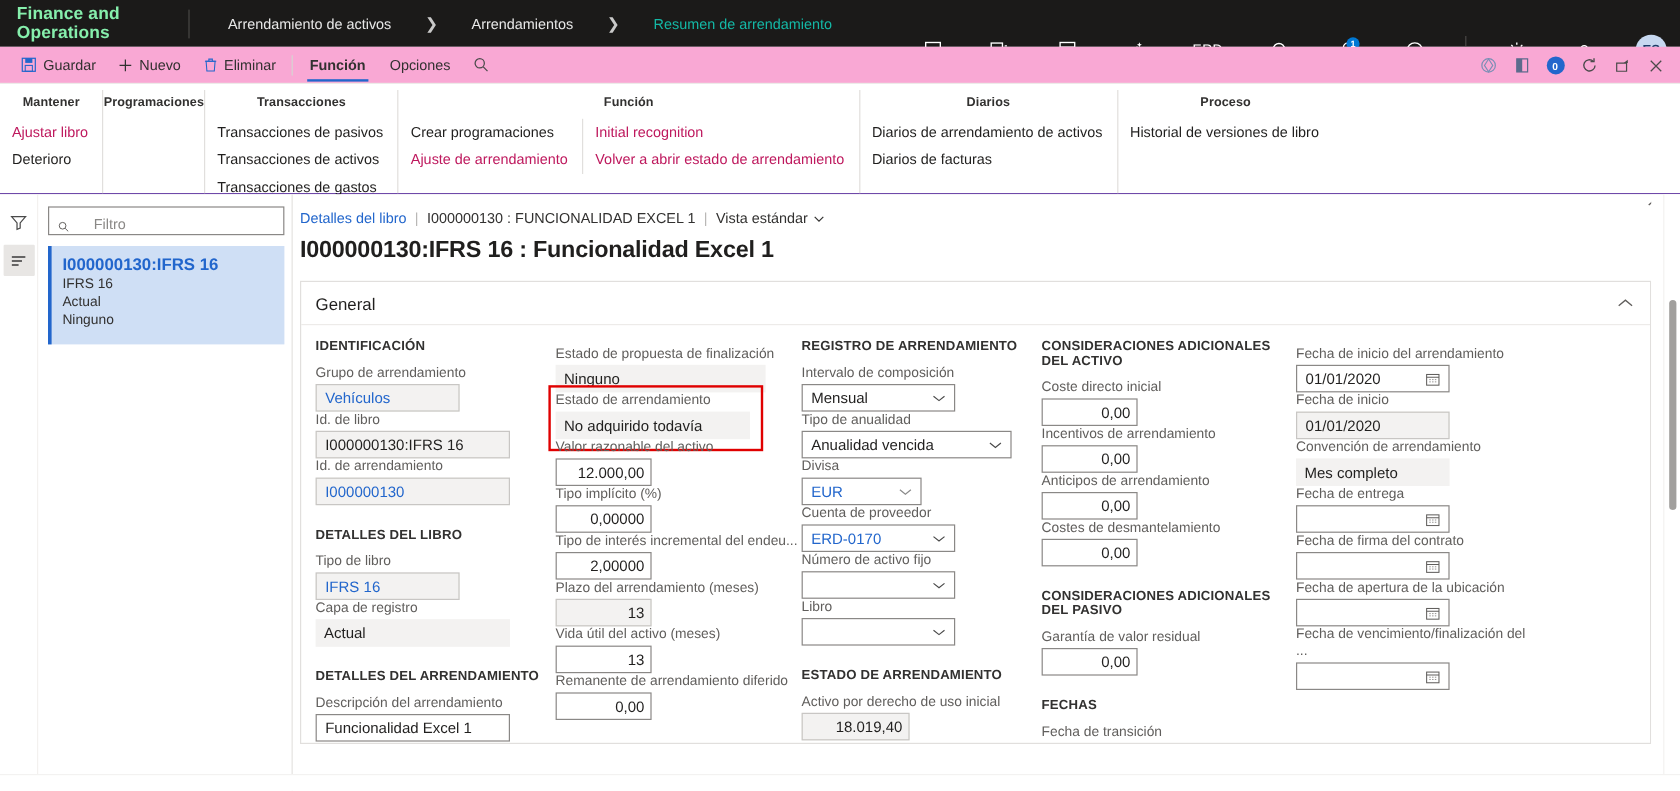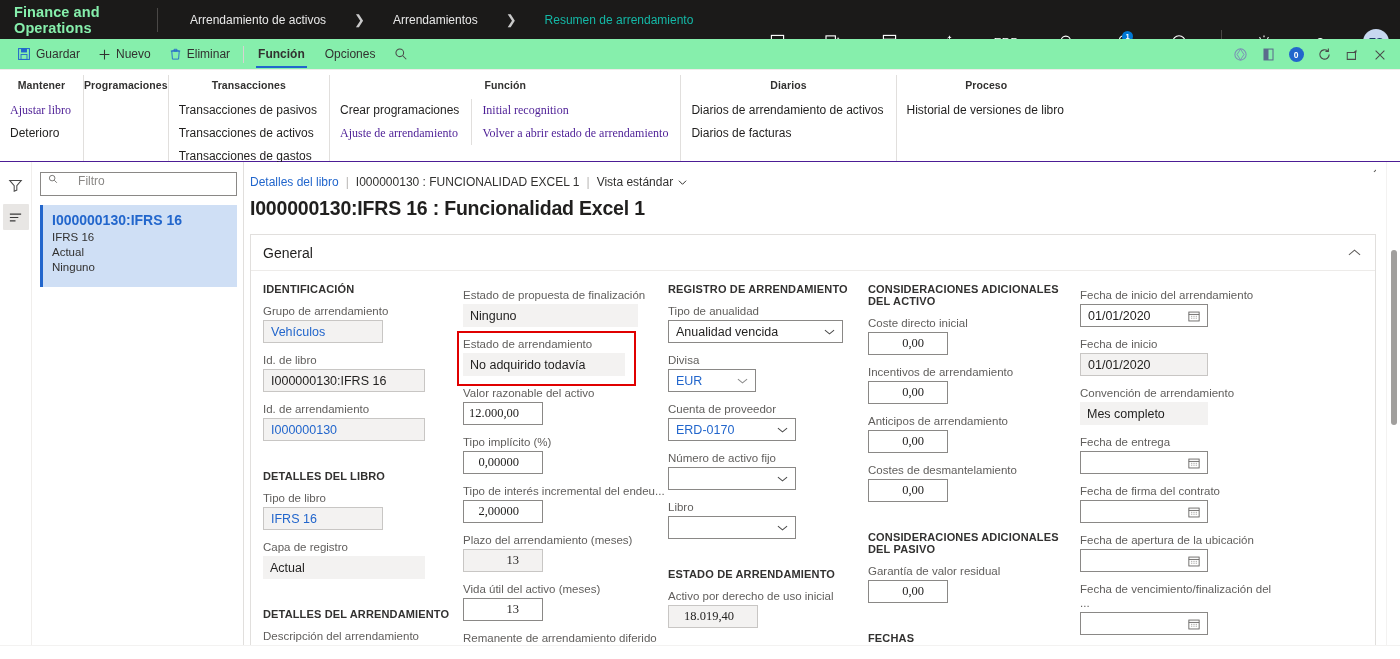--- a/index.html
+++ b/index.html
@@ -50,21 +50,21 @@
   .avatar {
     width:26px; height:26px; border-radius:50%;
     background:#c7d8f0; color:#1b3a66;
     font-size:11px; font-weight:600;
     display:flex; align-items:center; justify-content:center;
     margin:0 11px 0 5px;
   }
 
   
   .cmdbar {
-    height:31px; background:#86efac; border-bottom:1px solid #edebe9;
+    height:31px; background:#f9a8d4; border-bottom:1px solid #edebe9;
     display:flex; align-items:center; position:relative; padding-left:8px;
   }
   .cmd {
     display:flex; align-items:center; gap:5px;
     height:31px; padding:0 9px; font-size:12px; color:#323130;
     white-space:nowrap;
   }
   .cmd.tabbed { padding:0 10px; height:31px; position:relative; }
   .cmd.active::after {
     content:""; position:absolute; left:8px; right:8px; bottom:2px;
@@ -97,21 +97,21 @@
     font-size:10.5px; font-weight:bold; color:#323130;
     text-align:center; padding:4px 0 8px; letter-spacing:.1px;
   }
   .ap-cols { display:flex; }
   .ap-col { display:flex; flex-direction:column; padding:0 0; }
   .ap-col + .ap-col { border-left:1px solid #e1dfdd; }
   .ap-item {
     font-size:12px; color:#201f1e; padding:3px 12px 3px 10px;
     white-space:nowrap; line-height:17px;
   }
-  .ap-item.disabled { color:#4c1d95;font-family:Liberation Serif, serif; }
+  .ap-item.disabled { color:#be185d; }
   .ap-collapse {
     position:absolute; right:14px; bottom:-17px;
     color:#6b6b6b; font-size:11px;
   }
 
   
   .workspace { display:flex; height:504px; position:relative; background:#fff; }
 
   
   .rail {
@@ -124,21 +124,21 @@
   }
   .rail-btn.sel { background:#e8e6e4; }
 
   
   .listpane {
     width:212px; background:#fff; border-right:1px solid #e1dfdd;
     padding:10px 0 0 8px;
   }
   .filterbox {
     width:197px; height:24px; border:1px solid #8a8886; background:#fff;
-    display:flex; align-items:flex-start; padding:0 7px; gap:18px;
+    display:flex; align-items:flex-end; padding:0 7px; gap:18px;
   }
   .filterbox input {
     border:none; outline:none; font-size:12px; width:100%;
     font-family:"Liberation Sans", sans-serif; color:#323130; background:transparent;
   }
   .filterbox input::placeholder { color:#8a8886; }
   .listitem {
     margin-top:9px; width:197px; background:#cfdff5;
     border-left:3px solid #2266cc; padding:6px 0 12px 9px;
   }
@@ -172,31 +172,31 @@
 
   .col { display:flex; flex-direction:column; }
   .c1 { width:200px; } .c2 { width:205px; } .c3 { width:200px; }
   .c4 { width:212px; } .c5 { width:200px; }
 
   .sect {
     font-size:11px; font-weight:bold; color:#323130;
     letter-spacing:.15px; margin:2px 0 9px; text-transform:uppercase;
   }
   .sect.sp { margin-top:19px; }
-  .fld { margin-bottom:10px; position:relative; }
+  .fld { position:relative; }
   .lbl { font-size:11.5px; color:#605e5c; margin-bottom:2px; line-height:14px; }
   .inp {
     height:23px; border:1px solid #8a8886; background:#fff;
     display:flex; align-items:center; padding:0 7px;
     font-size:12.5px; color:#201f1e;
   }
   .inp.ro { border-color:#c8c6c4; background:#f3f2f1; }
   .inp.flat { border:none; background:#f3f2f1; }
   .inp.link { color:#2266cc; }
-  .inp.num { justify-content:flex-end; padding-right:23px;font-family:Liberation Serif, serif; }
+  .inp.num { justify-content:flex-end; padding-right:5px; }
   .inp .chev { margin-left:auto; color:#4a4a4a; display:flex; }
   .inp .cal { margin-left:auto; color:#605e5c; display:flex; } .w162 { width:162px; }
   .w175 { width:175px; } .w80 { width:80px; } .w128 { width:128px; }
   .w90 { width:90px; }
 
   .redbox {
     position:absolute; border:2.5px solid #e00000;
     left:-6px; top:-6px; width:179px; height:55px; pointer-events:none;
   }
 
@@ -574,36 +574,47 @@
 
           <div class="fld">
             <div class="lbl">Remanente de arrendamiento diferido</div>
             <div class="inp num w80">0,00</div>
           </div>
         </div>
 
         <div class="col c3">
           <div class="sect">Registro de arrendamiento</div>
 
+          <div class="fld">
+            <div class="lbl">Intervalo de composición</div>
+            <div class="inp w128">
+              <span>Mensual</span>
+              <span class="chev">
+                  <svg width="11" height="8" viewBox="0 0 12 8">
+                    <path d="M1 2l5 4 5-4" fill="none" stroke="#4a4a4a" stroke-width="1.1"></path>
+                  </svg>
+                </span>
+            </div>
+          </div>
 
           <div class="fld">
             <div class="lbl">Tipo de anualidad</div>
             <div class="inp w175">
               <span>Anualidad vencida</span>
               <span class="chev">
                   <svg width="11" height="8" viewBox="0 0 12 8">
                     <path d="M1 2l5 4 5-4" fill="none" stroke="#4a4a4a" stroke-width="1.1"></path>
                   </svg>
                 </span>
             </div>
           </div>
 
           <div class="fld">
             <div class="lbl">Divisa</div>
-            <div class="inp link" style="width:88px">
+            <div class="inp link" style="width:100px">
               <span>EUR</span>
               <span class="chev">
                   <svg width="11" height="8" viewBox="0 0 12 8">
                     <path d="M1 2l5 4 5-4" fill="none" stroke="#8a8a8a" stroke-width="1.1"></path>
                   </svg>
                 </span>
             </div>
           </div>
 
           <div class="fld">

